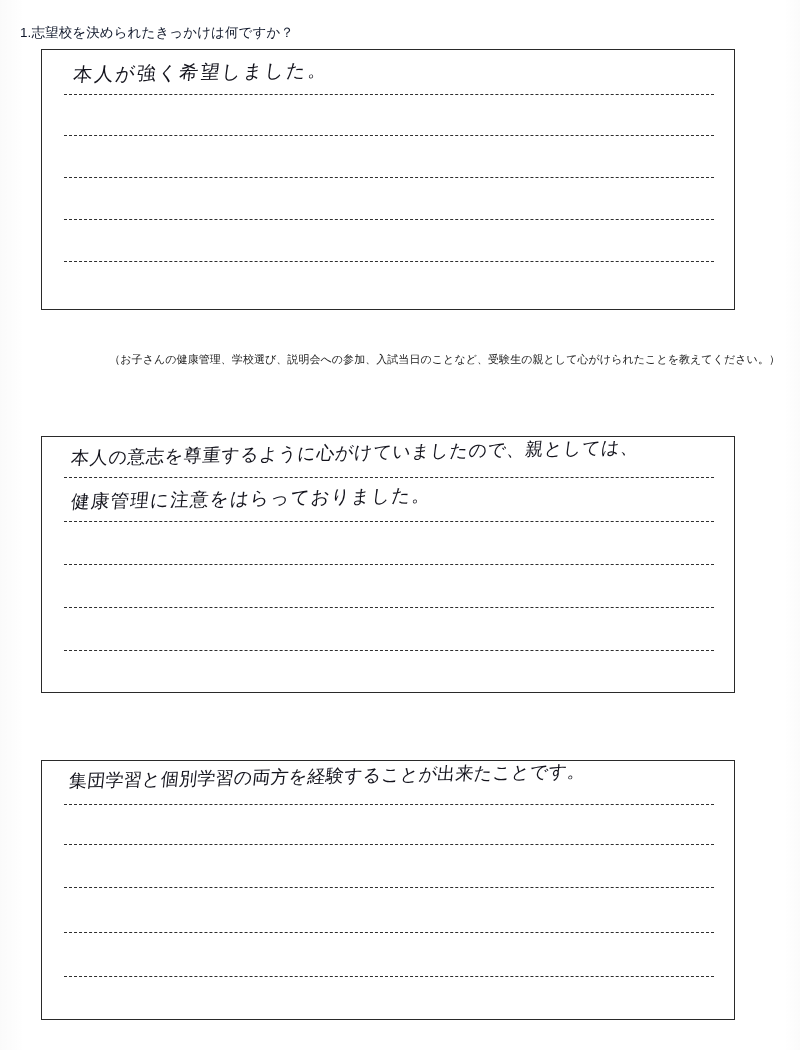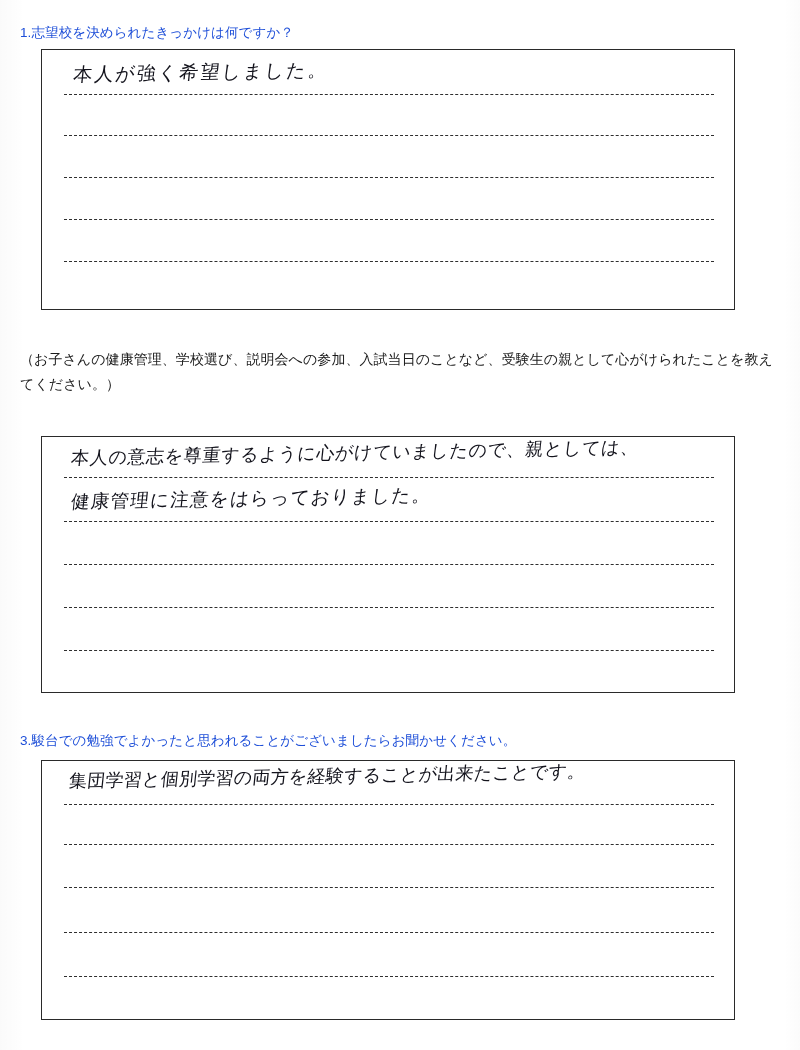--- a/index.html
+++ b/index.html
@@ -38,34 +38,35 @@
   .question-block {
     position: absolute;
     left: 0;
     width: 800px;
   }
 
   .q-text {
     font-size: 13.5px;
     line-height: 25px;
     letter-spacing: 0.1px;
-    color: #1d4ed8;
+    color: #0f172a;
     margin: 0;
     padding-left: 20px;
     white-space: nowrap;
   }
   .q-note {
-    font-size: 14px;
+    font-size: 11px;
     line-height: 25px;
     letter-spacing: 0.05px;
     color: #1b1b1b;
     margin: 0;
     padding-left: 20px;
     width: 760px;
     white-space: normal;
+    text-align: right;
   }
 
   
   .answer-box {
     position: absolute;
     left: 41px;
     width: 694px;
     box-sizing: border-box;
     border: 1.2px solid #2a2a2a;
     background: #ffffff;
@@ -153,23 +154,20 @@
 
   <div class="hand-layer">
     <div class="hand-line hw-q2-l1">
       <span class="hand-ink">本人の意志を尊重するように心がけていましたので、親としては、</span>
     </div>
     <div class="hand-line hw-q2-l2">
       <span class="hand-ink">健康管理に注意をはらっておりました。</span>
     </div>
   </div>
 
-  <div class="question-block" style="top:728px;">
-    <p class="q-text">3.駿台での勉強でよかったと思われることがございましたらお聞かせください。</p>
-  </div>
 
   <div class="answer-box" style="top:760px; height:260px;">
     <div class="rule-layer">
       <div class="rule-line" style="top:43px;"></div>
       <div class="rule-line" style="top:83px;"></div>
       <div class="rule-line" style="top:126px;"></div>
       <div class="rule-line" style="top:171px;"></div>
       <div class="rule-line" style="top:215px;"></div>
     </div>
   </div>

